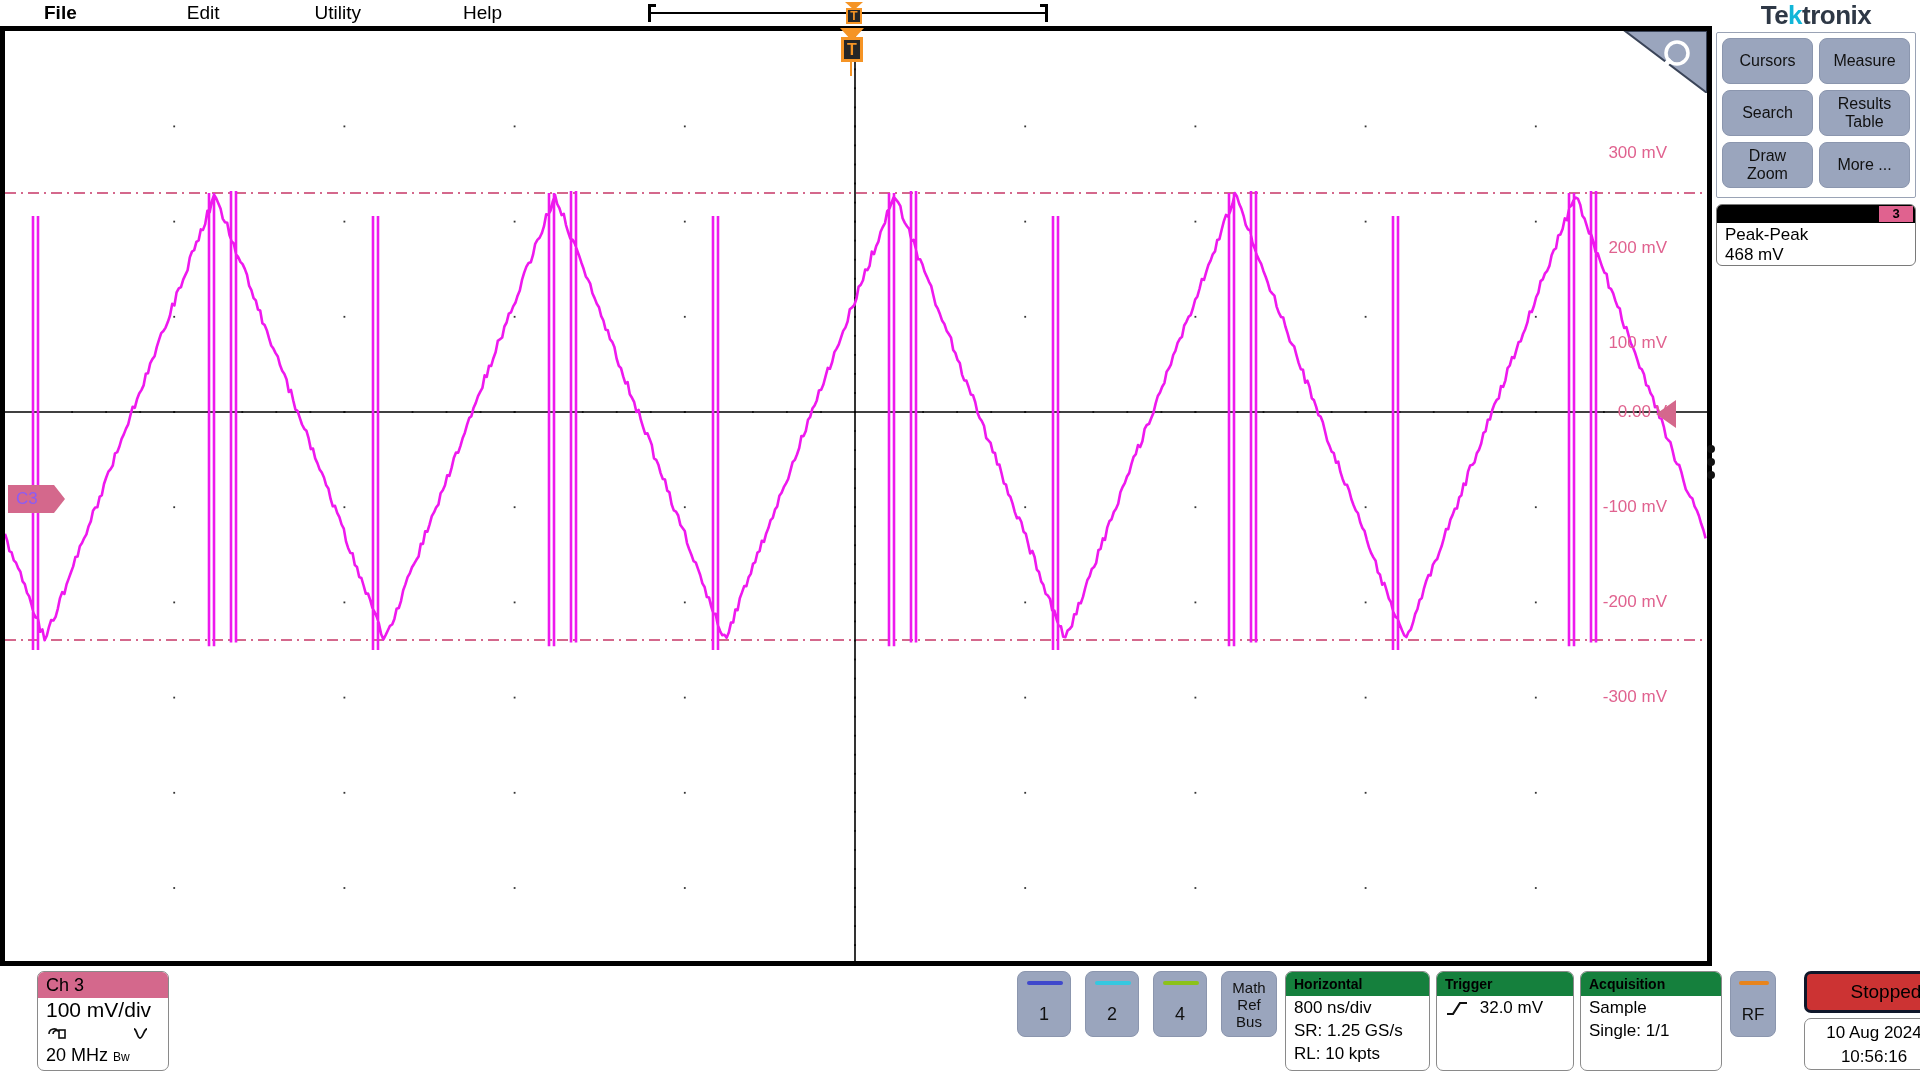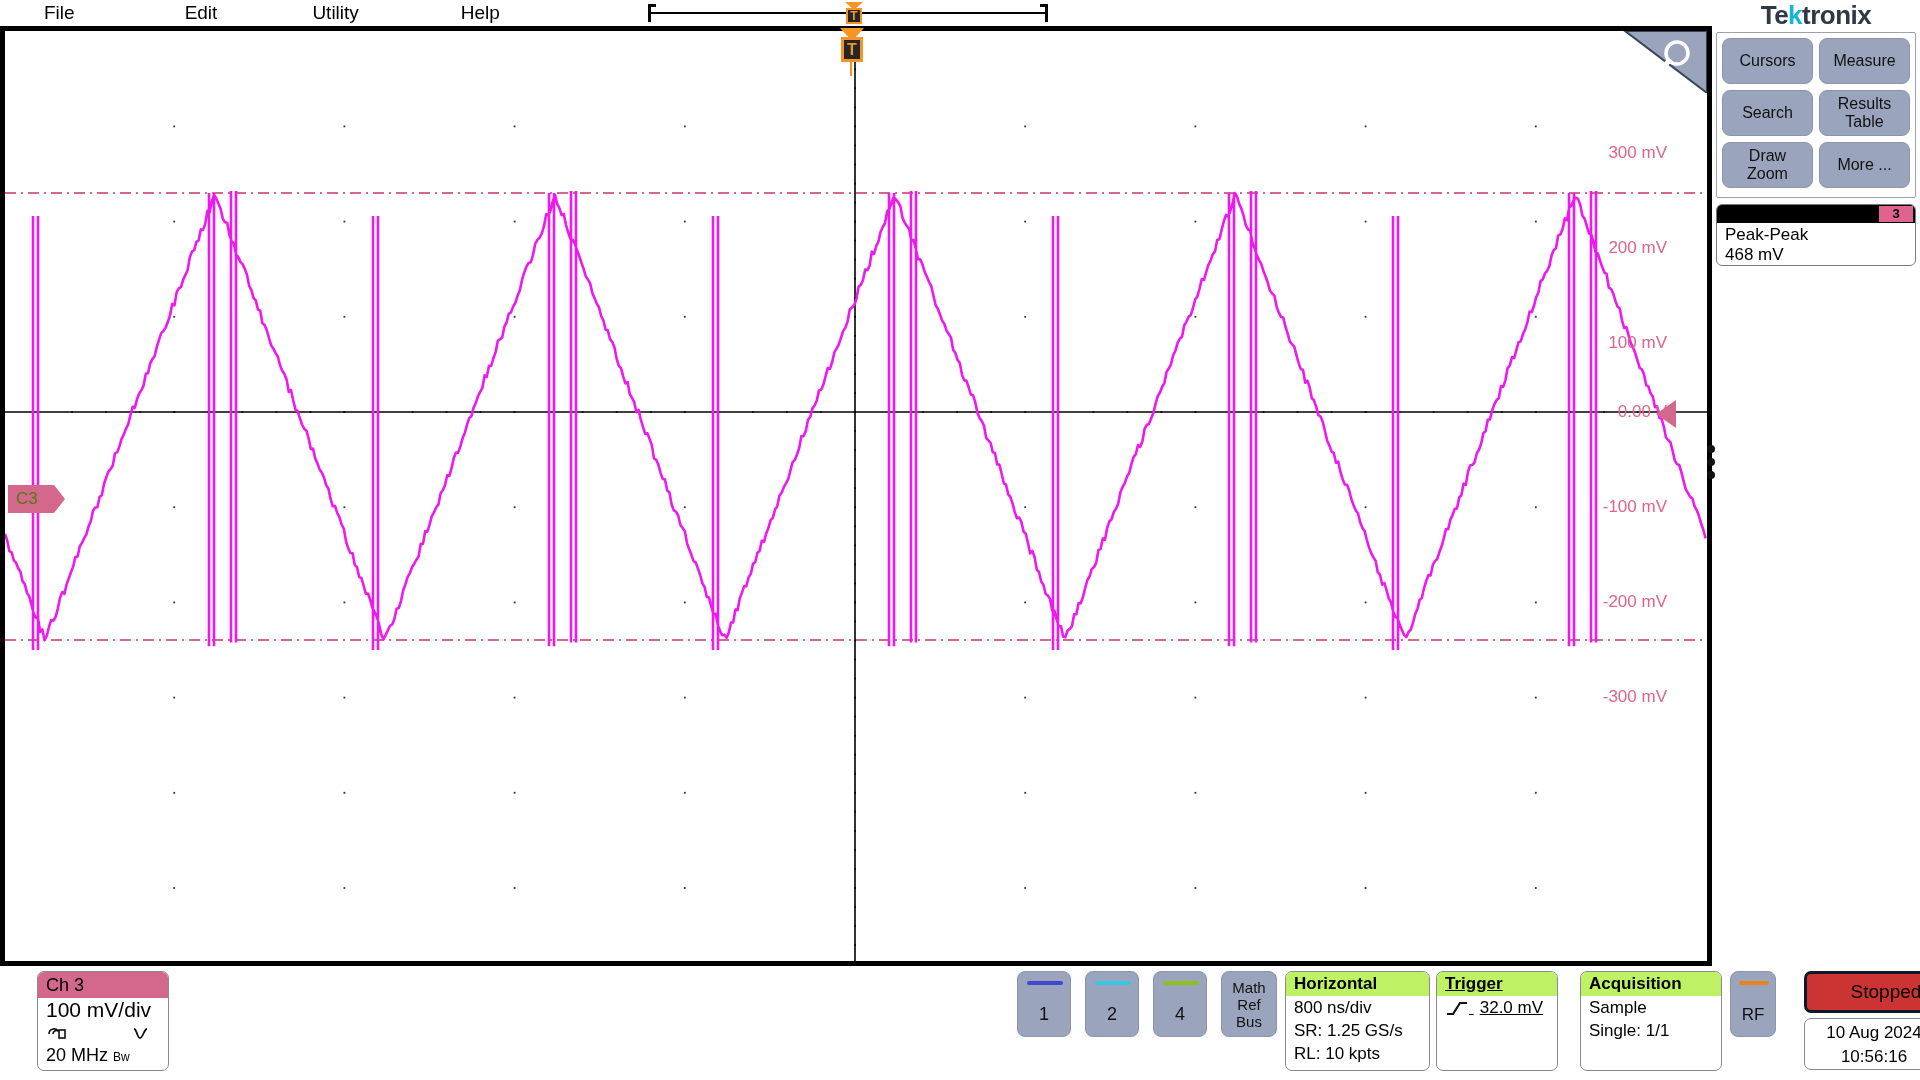--- a/index.html
+++ b/index.html
@@ -13,21 +13,21 @@
 
   
   .menubar {
     position: absolute; left: 0; top: 0; width: 1712px; height: 26px;
     display: flex; align-items: center;
   }
   .menu-item {
     font-size: 19px; color: #000;
     padding: 0 6px; cursor: default; white-space: nowrap;
   }
-  .m-file   { margin-left: 38px; }
+  .m-file   { margin-left: 38px; font-weight: bold; }
   .m-edit   { margin-left: 98px; }
   .m-util   { margin-left: 83px; }
   .m-help   { margin-left: 90px; }
 
   
   .rec-bracket {
     position: absolute; left: 640px; top: 0; width: 415px; height: 26px;
   }
   .rec-bracket .rail {
     position: absolute; left: 8px; top: 12px; width: 400px; height: 2px;
@@ -99,21 +99,21 @@
   .ch-handle .body {
     position: absolute; left: 0; top: 0; width: 46px; height: 28px; background: #d4688c;
   }
   .ch-handle .tip {
     position: absolute; left: 46px; top: 0;
     border-top: 14px solid transparent; border-bottom: 14px solid transparent;
     border-left: 11px solid #d4688c;
   }
   .ch-handle .lbl {
     position: absolute; left: 8px; top: 3px;
-    color: #4d7c0f; font-size: 17px; line-height: 22px;
+    color: #8b5cf6; font-size: 17px; line-height: 22px;
   }
 
   
   .vlabel {
     position: absolute; right: 40px; text-align: right;
     font-size: 17px; color: #e0628f; white-space: nowrap; z-index: 4;
   }
 
   
   .rightpanel {
@@ -177,22 +177,22 @@
   .bottombar {
     position: absolute; left: 0; top: 966px; width: 1920px; height: 114px;
     background: #fff;
     margin-left: 32px;
   }
   .card {
     position: absolute; border: 1px solid #8a8a8a; border-radius: 7px;
     background: #fff; overflow: hidden;
   }
   .card .chdr {
-    height: 24px; background: #bef264; color: #000;
-    font-size: 17px; font-weight: bold; padding-left: 8px; line-height: 24px;
+    height: 24px; background: #15803d; color: #000;
+    font-size: 14px; font-weight: bold; padding-left: 8px; line-height: 24px;
     position: relative;
   }
   .card .crow { font-size: 17px; color: #000; padding-left: 8px; line-height: 23px; }
 
   .ch3card {
     position: absolute; left: 5px; top: 5px; width: 132px; height: 100px;
     border: 1px solid #8a8a8a; border-radius: 7px; background: #fff; overflow: hidden;
     cursor: pointer;
   }
   .ch3card .hdr {
@@ -577,21 +577,21 @@
       <span>Bus</span>
     </div>
 
     <div class="card" style="left:1253px; top:5px; width:145px; height:100px;">
       <div class="chdr">Horizontal</div>
       <div class="crow">800 ns/div</div>
       <div class="crow">SR: 1.25 GS/s</div>
       <div class="crow">RL: 10 kpts</div>
     </div>
 
-    <div class="card" style="left:1404px; top:5px; width:122px; height:100px;text-decoration:underline;">
+    <div class="card" style="left:1404px; top:5px; width:138px; height:100px;">
       <div class="chdr">Trigger</div>
       <div class="crow">
         <svg width="24" height="16" viewBox="0 0 24 16" style="vertical-align:-3px">
           <path d="M2,14 L8,14 L15,3 L22,3" fill="none" stroke="#111" stroke-width="2.2"></path>
         </svg>
         <span style="margin-left:6px">32.0 mV</span>
       </div>
     </div>
 
     <div class="card" style="left:1548px; top:5px; width:142px; height:100px;">

